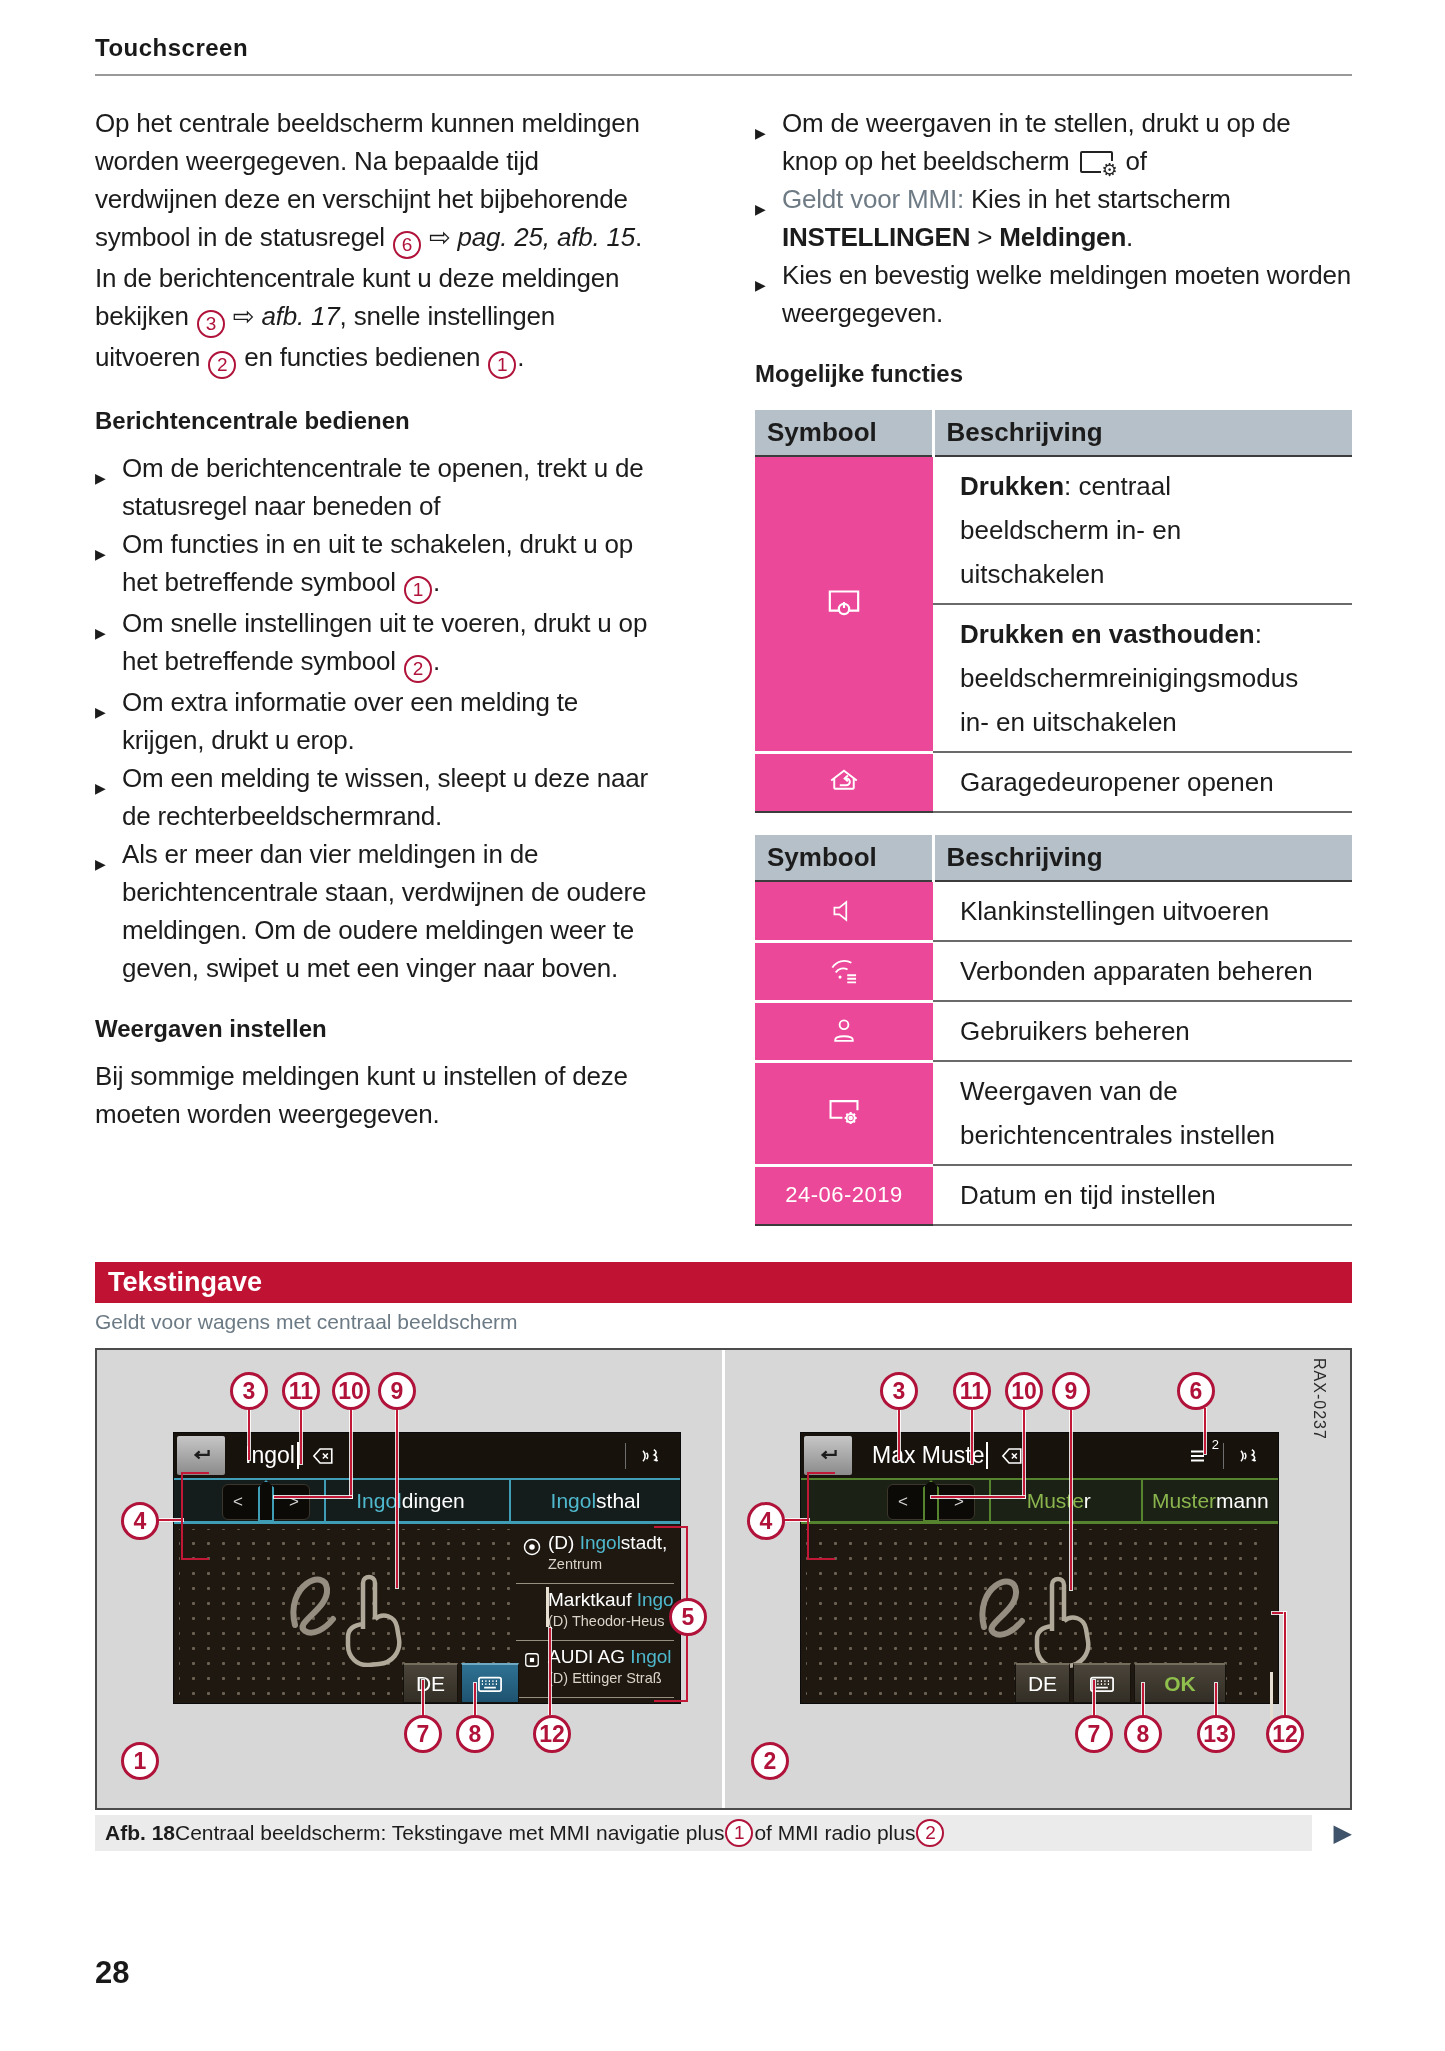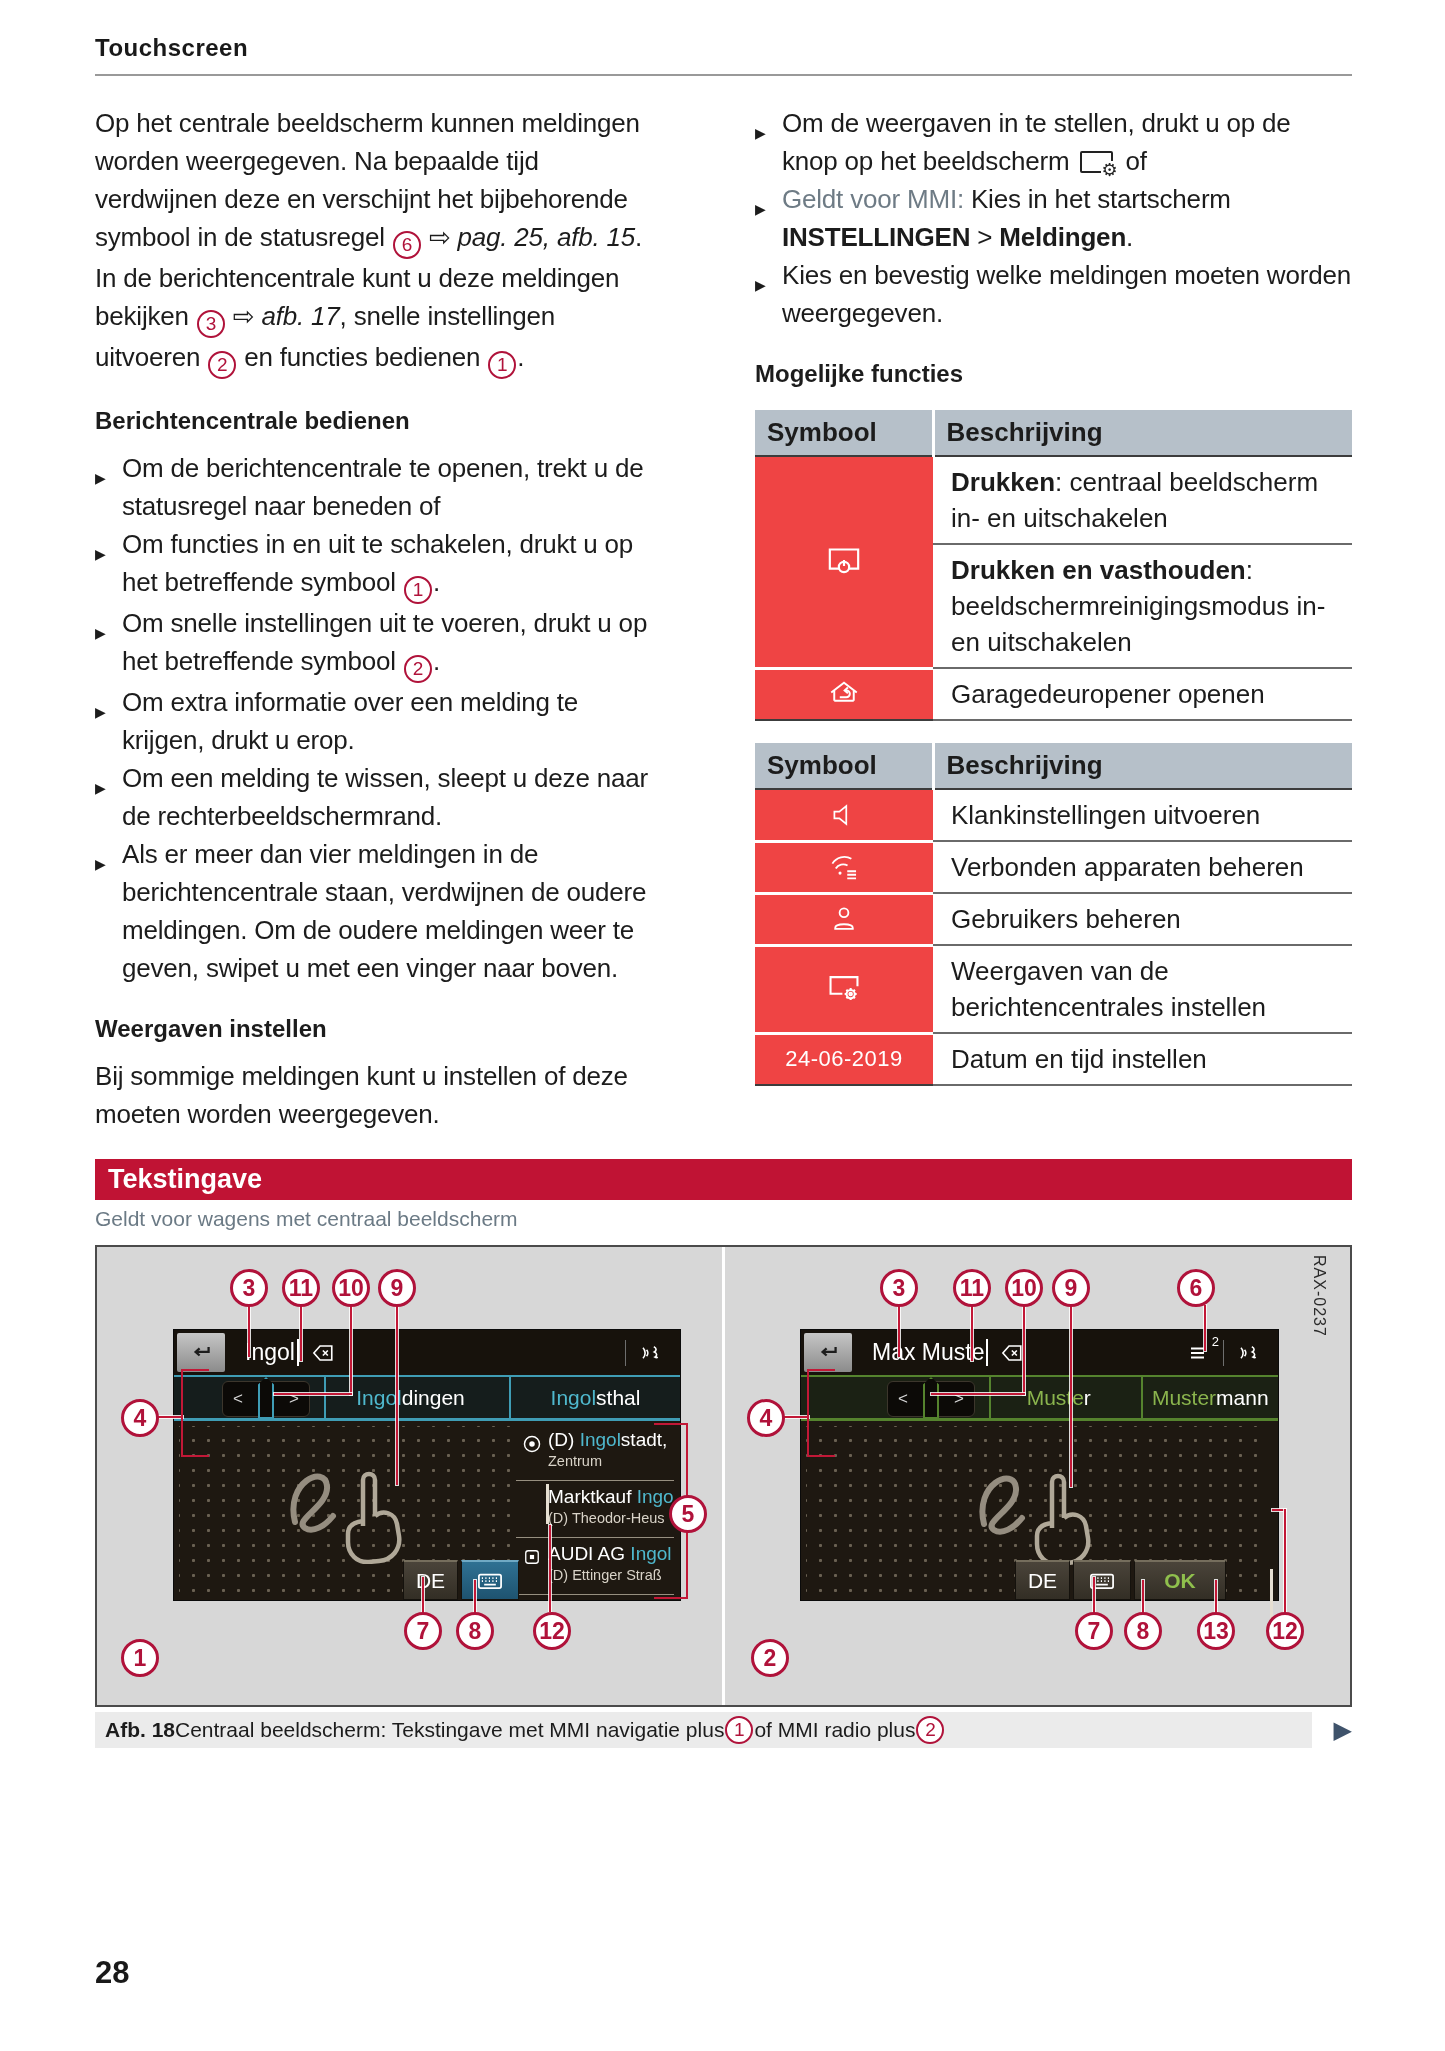--- a/index.html
+++ b/index.html
@@ -33,23 +33,23 @@
           vertical-align:-4px; position:relative; margin:0 3px; }
   .seg-icon-knob::after { content:""; position:absolute; left:6px; right:6px; top:50%; height:2.5px; background:#222; transform:translateY(-50%); }
   .seg-icon-displaygear { display:inline-block; width:36px; height:26px; position:relative; vertical-align:-6px; margin:0 3px; }
   .seg-icon-displaygear::before { content:""; position:absolute; left:1px; top:1px; width:29px; height:18px; border:2.5px solid #222; border-radius:2px; }
   .seg-icon-displaygear::after { content:"⚙"; position:absolute; right:-2px; bottom:-3px; font-size:18px; line-height:1; color:#222; background:#fff; font-family:"DejaVu Sans",sans-serif; }
 
   
   table.man-tab { width:100%; border-collapse:collapse; margin-top:22px; margin-bottom:10px; font-size:26px; }
   table.man-tab th { background:#b6c0c9; text-align:left; font-weight:bold; padding:7px 12px; font-size:26px; border-bottom:2px solid #3c3c3c; }
   table.man-tab th.sym-h { width:178px; border-right:3px solid #fff; }
-  td.sym { background:#ef4444; text-align:center; vertical-align:middle; border-bottom:3px solid #fff; }
+  td.sym { background:#ec4899; text-align:center; vertical-align:middle; border-bottom:3px solid #fff; }
   td.sym.last { border-bottom:2px solid #3c3c3c; }
-  td.desc { background:#fff; padding:7px 18px; line-height:36px; border-bottom:2px solid #6a6a6a; vertical-align:middle; }
+  td.desc { background:#fff; padding:7px 27px; line-height:44px; border-bottom:2px solid #6a6a6a; vertical-align:middle; }
   td.symtext { color:#fff; font-size:22px; letter-spacing:0.5px; }
 
   
   .banner { margin-top:26px; height:41px; background:#c01334; color:#fff; font-size:27px; font-weight:bold;
             display:flex; align-items:center; padding-left:13px; }
   .banner-sub { margin-top:7px; font-size:21px; color:#6b7a85; }
 
   
   .fig-wrap { margin-top:14px; position:relative; width:1257px; height:462px; background:#d7d7d7; border:2px solid #4b4b4b; }
   .panel { position:absolute; top:0; bottom:0; }

